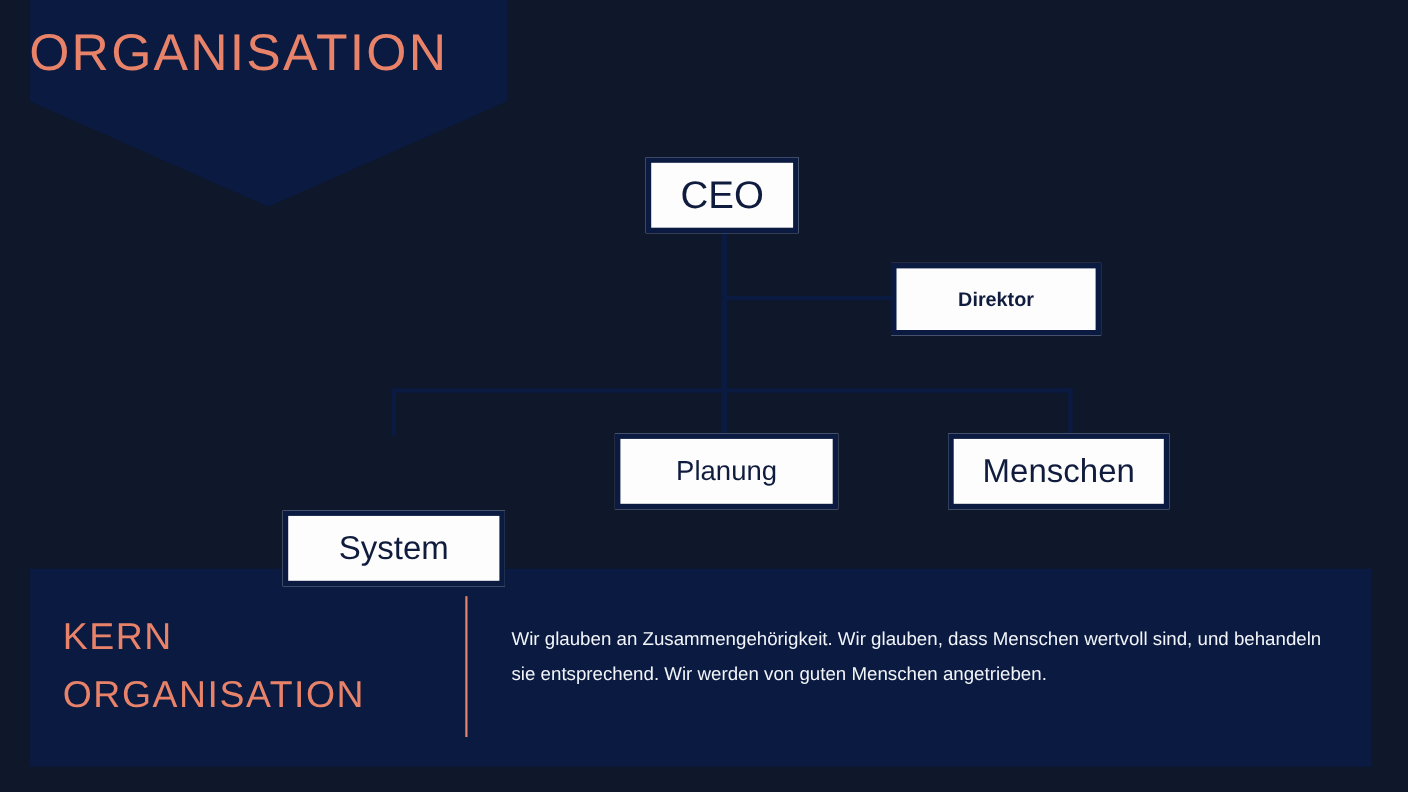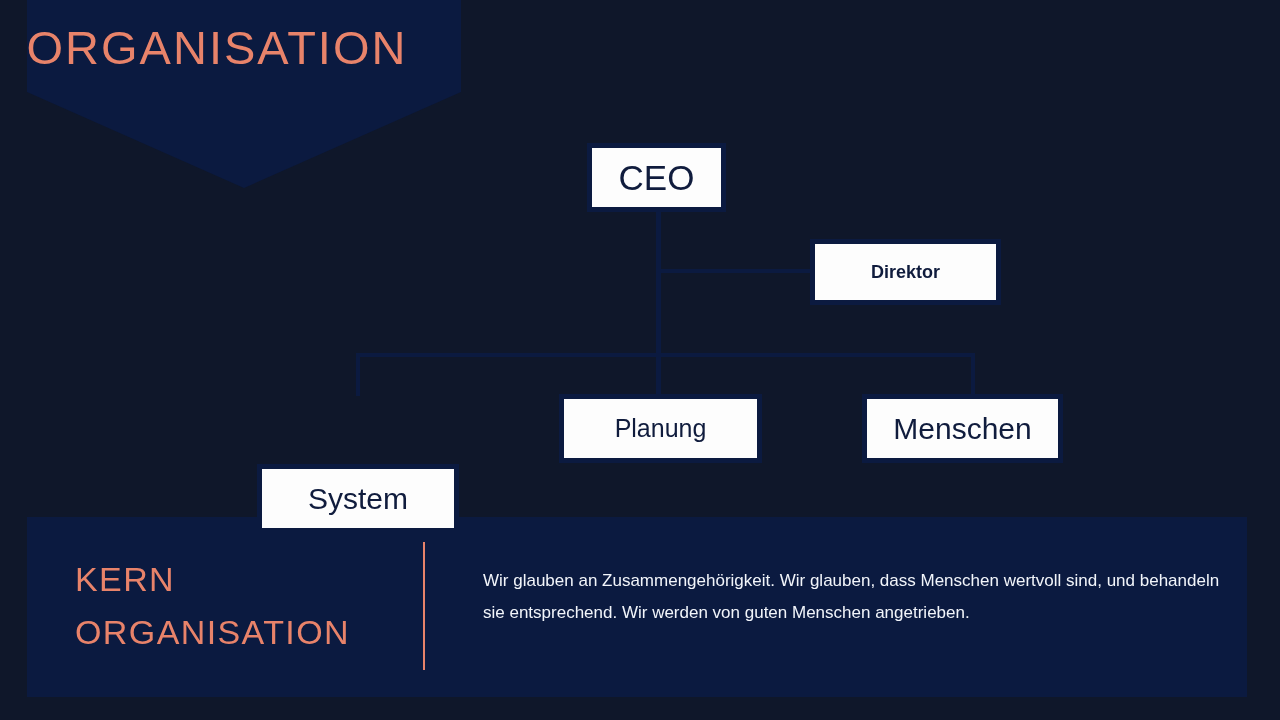--- a/index.html
+++ b/index.html
@@ -149,40 +149,40 @@
   .bottom-band {
     position: absolute;
     left: 27px;
     top: 517px;
     width: 1220px;
     height: 180px;
     background: #0b1a40;
   }
   .band-heading {
     position: absolute;
-    left: 48px;
+    left: 30px;
     top: 36px;
     width: 370px;
     color: #e8836a;
     font-size: 34px;
     font-weight: 300;
     letter-spacing: 1.4px;
     line-height: 1.55;
   }
   .band-divider {
     position: absolute;
     left: 396px;
     top: 25px;
     width: 2px;
     height: 128px;
     background: #e8836a;
   }
   .band-body {
     position: absolute;
-    left: 456px;
+    left: 438px;
     top: 48px;
     width: 760px;
     color: #f2f5fa;
     font-size: 17px;
     font-weight: 400;
     line-height: 1.9;
   }
 </style>
 </head>
 <body>

